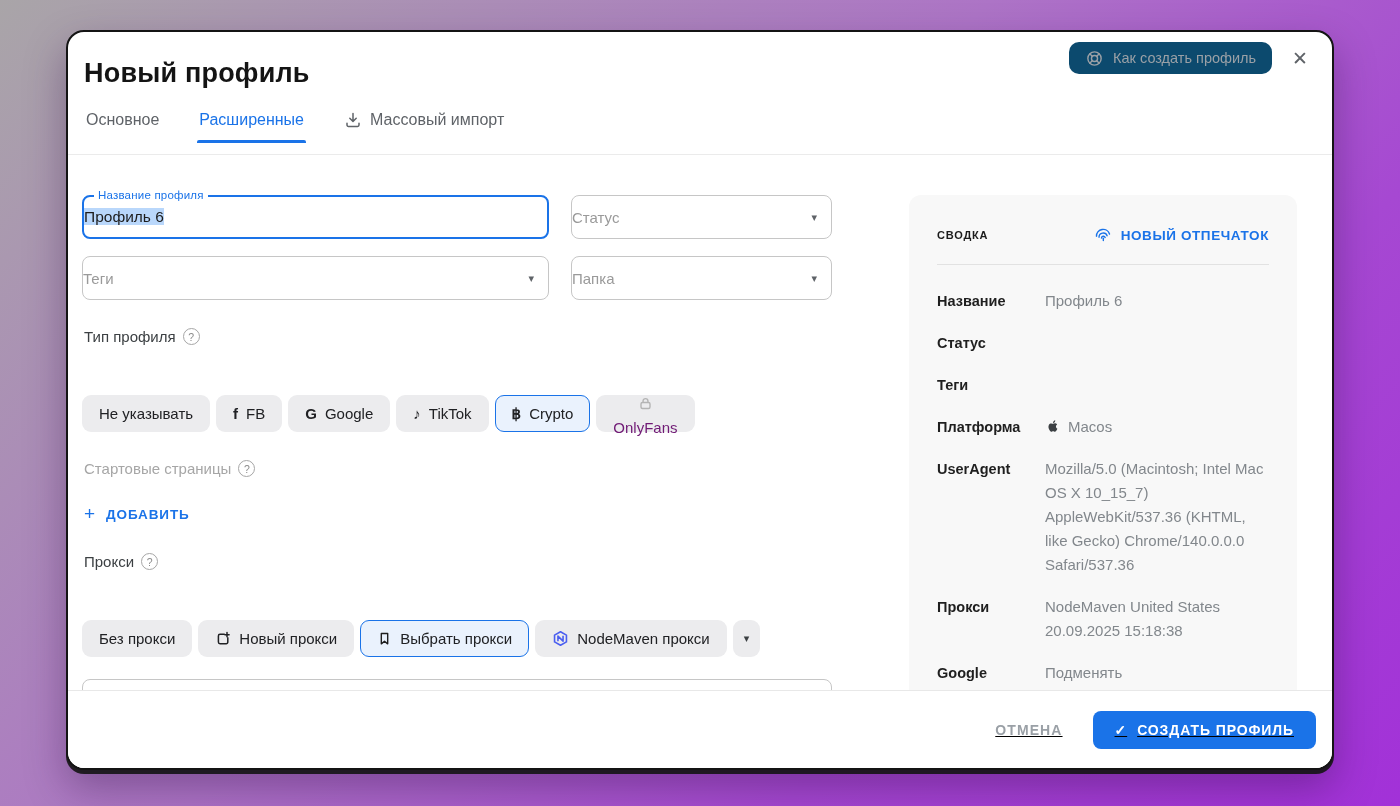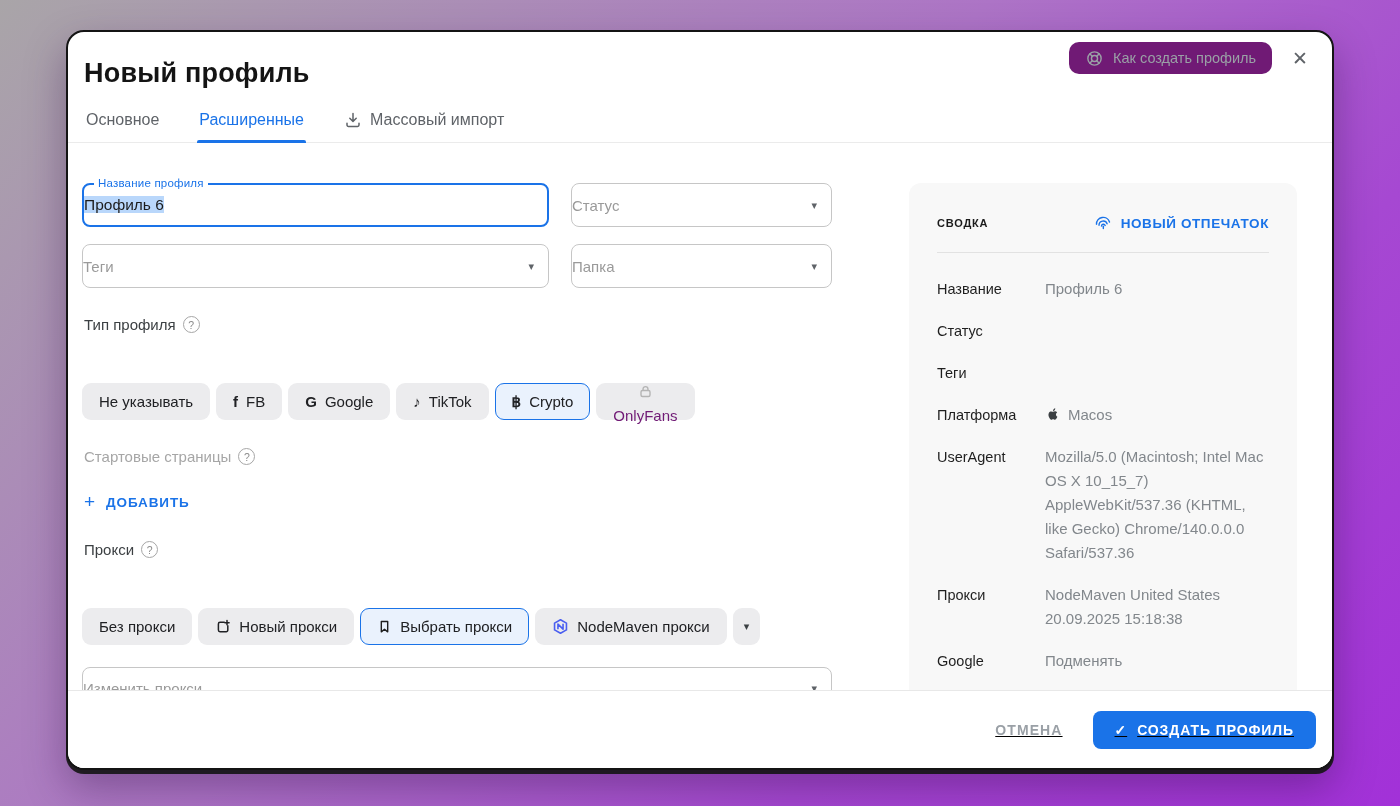--- a/index.html
+++ b/index.html
@@ -13,26 +13,26 @@
     position:absolute; left:66px; top:30px; width:1268px; height:740px;
     background:#fff; border:2px solid #141414; border-radius:18px;
     box-shadow:0 4px 0 rgba(20,20,20,.9), 0 18px 40px rgba(40,10,60,.35);
     display:flex; flex-direction:column; overflow:hidden;
   }
   
   .modal-header { position:relative; padding:26px 36px 0 16px; flex:0 0 auto; }
   .modal-title { font-size:27px; font-weight:700; color:#141414; letter-spacing:.2px; }
   .header-actions { position:absolute; top:10px; right:24px; display:flex; align-items:center; gap:20px; }
   .help-pill {
-    display:flex; align-items:center; gap:9px; background:#701a75; border:none;
+    display:flex; align-items:center; gap:9px; background:#0c4a6e; border:none;
     border-radius:10px; height:32px; padding:0 16px; color:#9aa0a6; font-size:14.5px; cursor:pointer;
   }
   .close-x { font-size:19px; color:#5f6368; cursor:pointer; line-height:1; background:none; border:none; }
   
-  .tabs { display:flex; gap:36px; padding:22px 36px 0 16px; border-bottom:1px solid #ebebeb; flex:0 0 auto; }
+  .tabs { display:flex; gap:36px; padding:22px 36px 12px 16px; border-bottom:1px solid #ebebeb; flex:0 0 auto; }
   .tab { display:flex; align-items:center; gap:8px; font-size:16px; font-weight:500; color:#5f6368;
          padding:0 2px 13px; cursor:pointer; position:relative; background:none; border:none; }
   .tab.active { color:#1a73e8; }
   .tab.active::after { content:""; position:absolute; left:0; right:0; bottom:-1px; height:3px; background:#1a73e8; border-radius:2px 2px 0 0; }
   
   .content { flex:1 1 auto; display:flex; padding:40px 36px 0 14px; overflow:hidden; }
   .form-col { width:750px; flex:0 0 auto; }
   .field-row { display:flex; gap:22px; margin-bottom:17px; }
   .field {
     position:relative; height:44px; border:1px solid #c6c6c6; border-radius:8px;
@@ -76,21 +76,21 @@
   .summary {
     margin-left:77px; width:388px; flex:0 0 auto; background:#f8f8f8;
     border-radius:12px; padding:30px 28px; height:640px;
   }
   .summary-head { display:flex; align-items:center; justify-content:space-between; }
   .summary-title { font-size:11px; font-weight:700; letter-spacing:.8px; color:#1b1b1b; }
   .fp-link { display:flex; align-items:center; gap:8px; color:#1a73e8; font-size:13.5px; font-weight:700;
              letter-spacing:.6px; background:none; border:none; cursor:pointer; }
   .summary-divider { height:1px; background:#e2e2e2; margin:19px 0 24px; }
   .srow { display:flex; margin-bottom:18px; }
-  .srow .slabel { width:108px; flex:0 0 auto; font-size:14.5px; font-weight:400; color:#1f1f1f; line-height:24px; }
+  .srow .slabel { width:108px; flex:0 0 auto; font-size:14.5px; font-weight:700; color:#1f1f1f; line-height:24px; }
   .srow .svalue { flex:1; font-size:15px; color:#82878c; line-height:24px; display:flex; gap:7px; align-items:flex-start; }
   .srow .svalue .vtext { word-break:break-word; }
   
   .modal-footer {
     flex:0 0 78px; border-top:1px solid #e8e8e8; display:flex; align-items:center;
     justify-content:flex-end; gap:30px; padding:0 16px; background:#fff;text-decoration:underline;
   }
   .cancel-btn { background:none; border:none; color:#9aa0a6; font-size:14px; font-weight:700;
                 letter-spacing:1.1px; cursor:pointer; }
   .submit-btn { display:flex; align-items:center; gap:10px; background:#1a73e8; color:#fff; border:none;

